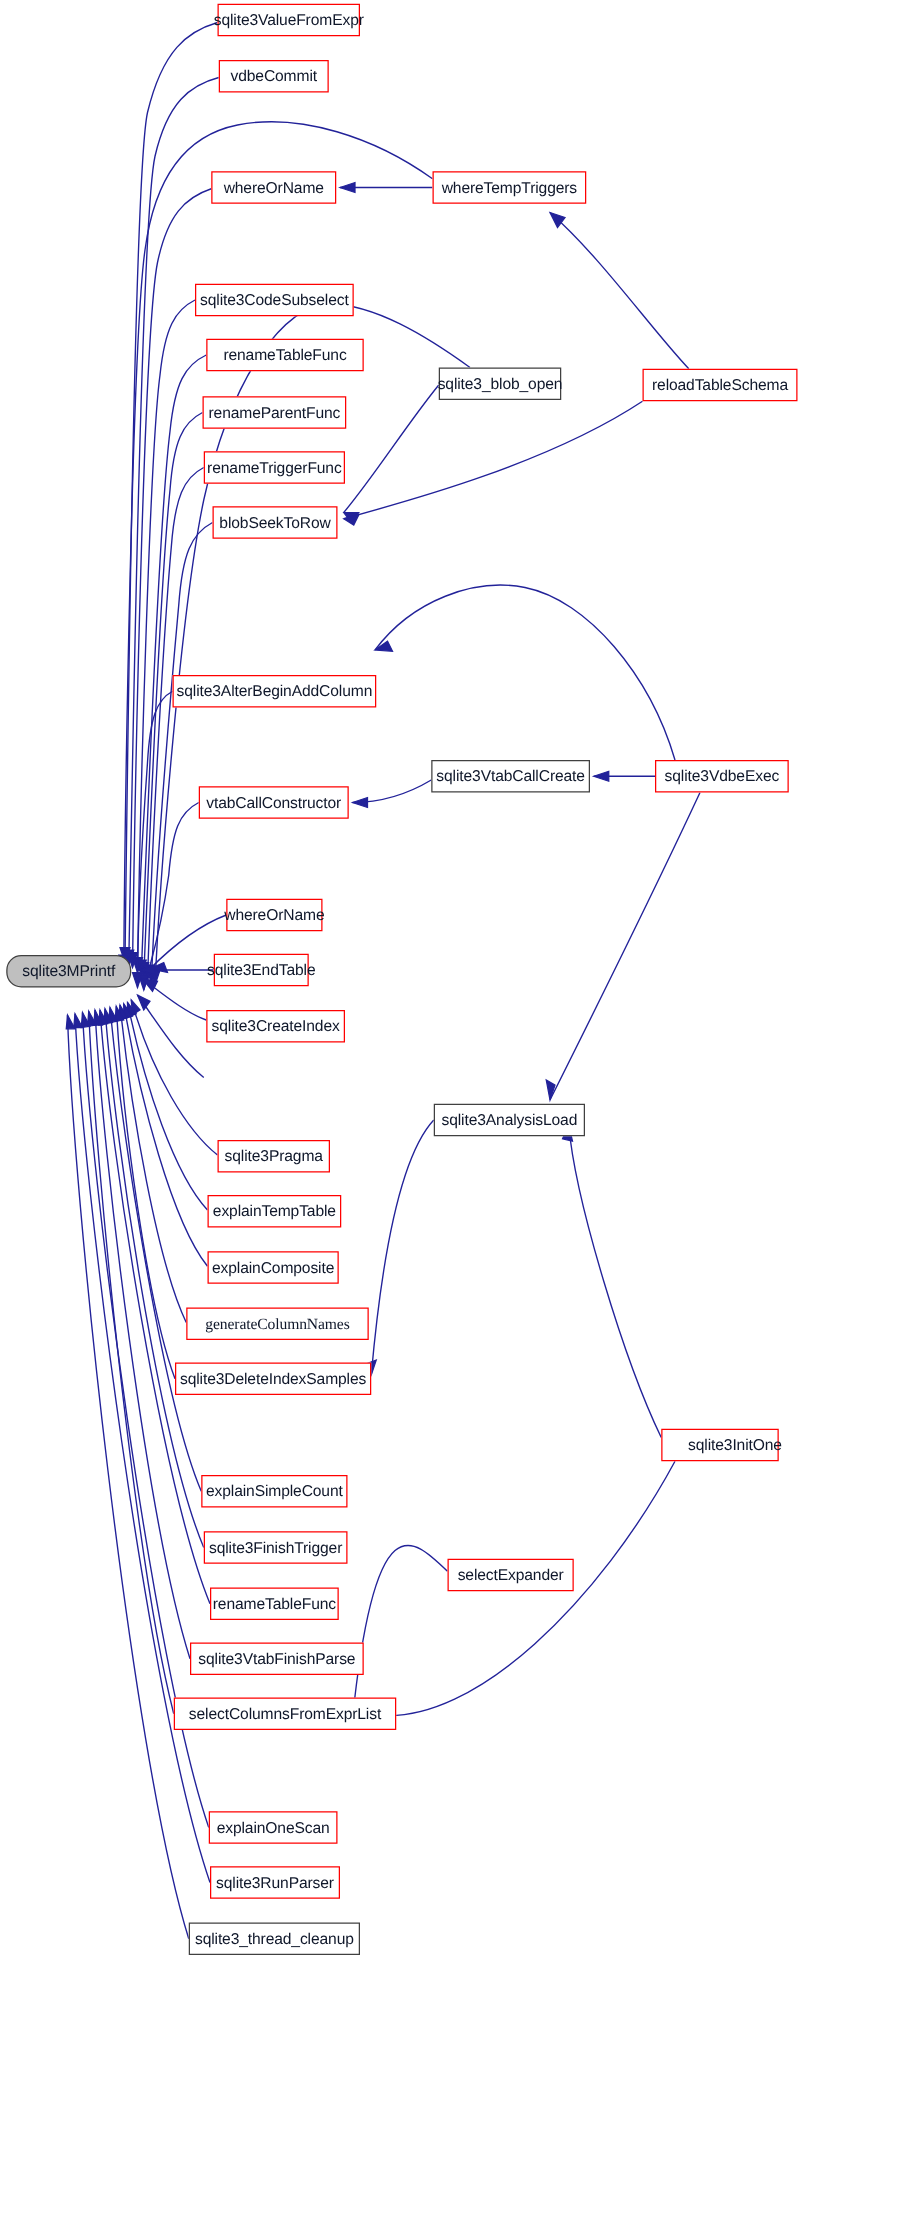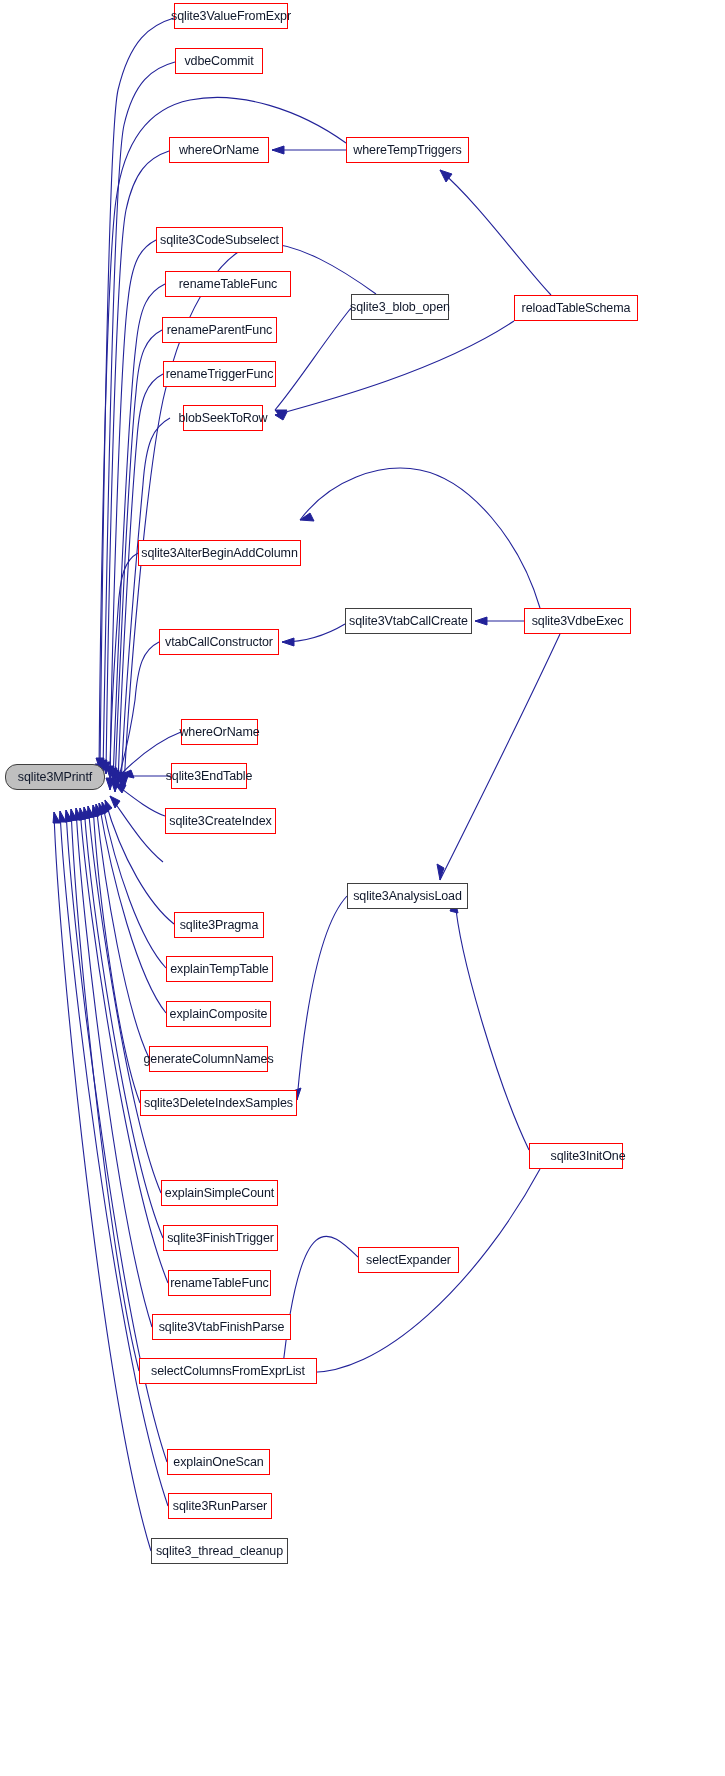--- a/index.html
+++ b/index.html
@@ -138,34 +138,34 @@
 <div class="node" style="left: 174px; top: 3px; width: 114px; height: 26px;"><span>sqlite3ValueFromExpr</span></div>
     <div class="node" style="left: 175px; top: 48px; width: 88px; height: 26px;"><span>vdbeCommit</span></div>
     <div class="node" style="left: 169px; top: 137px; width: 100px; height: 26px;"><span>whereOrName</span></div>
     <div class="node" style="left: 346px; top: 137px; width: 123px; height: 26px;"><span>whereTempTriggers</span></div>
     <div class="node" style="left: 156px; top: 227px; width: 127px; height: 26px;"><span>sqlite3CodeSubselect</span></div>
     <div class="node" style="left: 165px; top: 271px; width: 126px; height: 26px;"><span>renameTableFunc</span></div>
     <div class="node black" style="left: 351px; top: 294px; width: 98px; height: 26px;"><span>sqlite3_blob_open</span></div>
     <div class="node" style="left: 514px; top: 295px; width: 124px; height: 26px;"><span>reloadTableSchema</span></div>
     <div class="node" style="left: 162px; top: 317px; width: 115px; height: 26px;"><span>renameParentFunc</span></div>
     <div class="node" style="left: 163px; top: 361px; width: 113px; height: 26px;"><span>renameTriggerFunc</span></div>
-    <div class="node" style="left: 183px; top: 405px; width: 80px; height: 26px;"><span>blobSeekToRow</span></div>
+    <div class="node" style="left: 170px; top: 405px; width: 100px; height: 26px;"><span>blobSeekToRow</span></div>
     <div class="node" style="left: 138px; top: 540px; width: 163px; height: 26px;"><span>sqlite3AlterBeginAddColumn</span></div>
     <div class="node black" style="left: 345px; top: 608px; width: 127px; height: 26px;"><span>sqlite3VtabCallCreate</span></div>
     <div class="node" style="left: 524px; top: 608px; width: 107px; height: 26px;"><span>sqlite3VdbeExec</span></div>
     <div class="node" style="left: 159px; top: 629px; width: 120px; height: 26px;"><span>vtabCallConstructor</span></div>
     <div class="node" style="left: 181px; top: 719px; width: 77px; height: 26px;"><span>whereOrName</span></div>
     <div class="node current" style="left: 5px; top: 764px; width: 100px; height: 26px; border-radius: 12px;"><span>sqlite3MPrintf</span></div>
     <div class="node" style="left: 171px; top: 763px; width: 76px; height: 26px;"><span>sqlite3EndTable</span></div>
     <div class="node" style="left: 165px; top: 808px; width: 111px; height: 26px;"><span>sqlite3CreateIndex</span></div>
     <div class="node" style="left: 174px; top: 912px; width: 90px; height: 26px;"><span>sqlite3Pragma</span></div>
     <div class="node black" style="left: 347px; top: 883px; width: 121px; height: 26px;"><span>sqlite3AnalysisLoad</span></div>
     <div class="node" style="left: 166px; top: 956px; width: 107px; height: 26px;"><span>explainTempTable</span></div>
     <div class="node" style="left: 166px; top: 1001px; width: 105px; height: 26px;"><span>explainComposite</span></div>
-    <div class="node" style="left: 149px; top: 1046px; width: 119px; height: 26px;"><span>generateColumnNames</span></div>
+    <div class="node" style="left: 149px; top: 1046px; width: 146px; height: 26px; font-family: Liberation Serif, serif;"><span>generateColumnNames</span></div>
     <div class="node" style="left: 140px; top: 1090px; width: 157px; height: 26px;"><span>sqlite3DeleteIndexSamples</span></div>
     <div class="node" style="left: 529px; top: 1143px; width: 94px; height: 26px; padding-left: 24px;"><span>sqlite3InitOne</span></div>
     <div class="node" style="left: 161px; top: 1180px; width: 117px; height: 26px;"><span>explainSimpleCount</span></div>
     <div class="node" style="left: 163px; top: 1225px; width: 115px; height: 26px;"><span>sqlite3FinishTrigger</span></div>
     <div class="node" style="left: 358px; top: 1247px; width: 101px; height: 26px;"><span>selectExpander</span></div>
     <div class="node" style="left: 168px; top: 1270px; width: 103px; height: 26px;"><span>renameTableFunc</span></div>
     <div class="node" style="left: 152px; top: 1314px; width: 139px; height: 26px;"><span>sqlite3VtabFinishParse</span></div>
     <div class="node" style="left: 139px; top: 1358px; width: 178px; height: 26px;"><span>selectColumnsFromExprList</span></div>
     <div class="node" style="left: 167px; top: 1449px; width: 103px; height: 26px;"><span>explainOneScan</span></div>
     <div class="node" style="left: 168px; top: 1493px; width: 104px; height: 26px;"><span>sqlite3RunParser</span></div>

